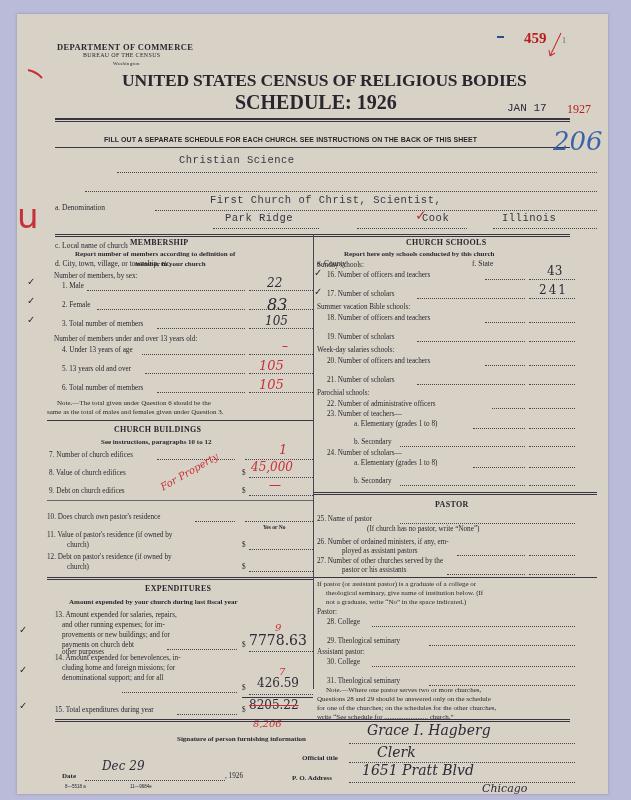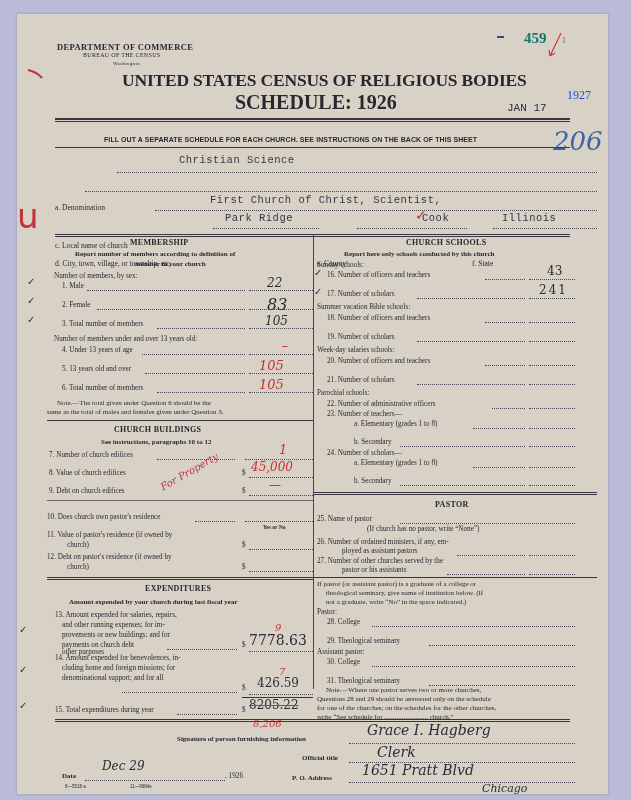--- a/index.html
+++ b/index.html
@@ -6,22 +6,22 @@
   html, body { width: 631px; height: 800px; overflow: hidden; }
   body { background: #b9bbd9; font-family: "Liberation Serif", "DejaVu Serif", serif; color: #2a2630; position: relative; }
   .page { position: absolute; left: 17px; top: 14px; width: 591px; height: 780px; background: #d8d2c6; box-shadow: 0 0 3px rgba(80,70,90,0.35); }
   .abs { position: absolute; white-space: nowrap; }
   .dept { left: 40px; top: 28px; font-size: 8.5px; letter-spacing: 0.4px; font-weight: bold; }
   .bureau { left: 66px; top: 38px; font-size: 6px; letter-spacing: 0.3px; }
   .wash { left: 96px; top: 47px; font-size: 5px; letter-spacing: 0.3px; }
   .title { left: 105px; top: 56px; font-size: 17.5px; font-weight: bold; letter-spacing: -0.2px; }
   .schedule { left: 218px; top: 77px; font-size: 20px; font-weight: bold; }
   .stamp-date { left: 490px; top: 88px; font-family: "Liberation Mono", monospace; font-size: 11px; color: #2d2a40; }
-  .stamp-year { left: 550px; top: 74px; font-size: 12px; color: #1d4ed8; }
-  .filenum { left: 507px; top: 16px; font-size: 15px; font-weight: bold; color: #0f766e; }
+  .stamp-year { left: 550px; top: 88px; font-size: 12px; color: #b91c1c; }
+  .filenum { left: 507px; top: 16px; font-size: 15px; font-weight: bold; color: #b91c1c; }
   .filenum-suffix { left: 545px; top: 22px; font-size: 8px; color: #666; }
   .dash-mark { left: 480px; top: 22px; width: 7px; height: 2px; background: #2f4a8a; }
   .hr { position: absolute; left: 38px; right: 38px; background: #3a3440; }
   .fillout { left: 87px; top: 121px; font-family: "Liberation Sans", sans-serif; font-size: 7.6px; font-weight: bold; letter-spacing: 0.1px; transform: scaleX(0.92); transform-origin: left; }
   .blue-hand { color: #3a64a8; font-family: "DejaVu Serif", serif; font-style: italic; }
   .field-label { font-size: 7.5px; margin-top: 38px; }
   .typed { font-family: "Liberation Mono", monospace; font-size: 10.5px; color: #3a3545; letter-spacing: 0.5px; }
   .dots { position: absolute; border-bottom: 1px dotted #4a4450; height: 1px; }
   .col-div { position: absolute; left: 296px; top: 220px; width: 1px; height: 455px; background: #4a4450; }
   .sec-head { font-size: 8px; font-weight: bold; letter-spacing: 0.3px; }

